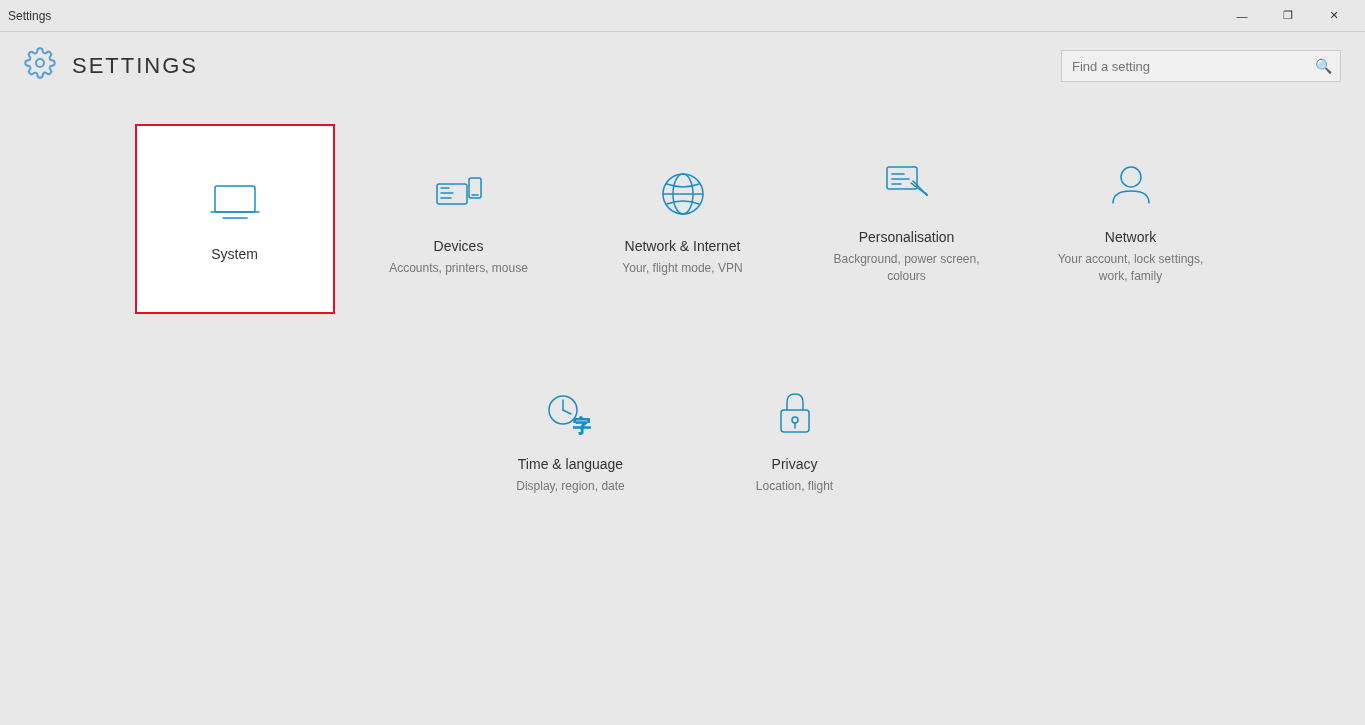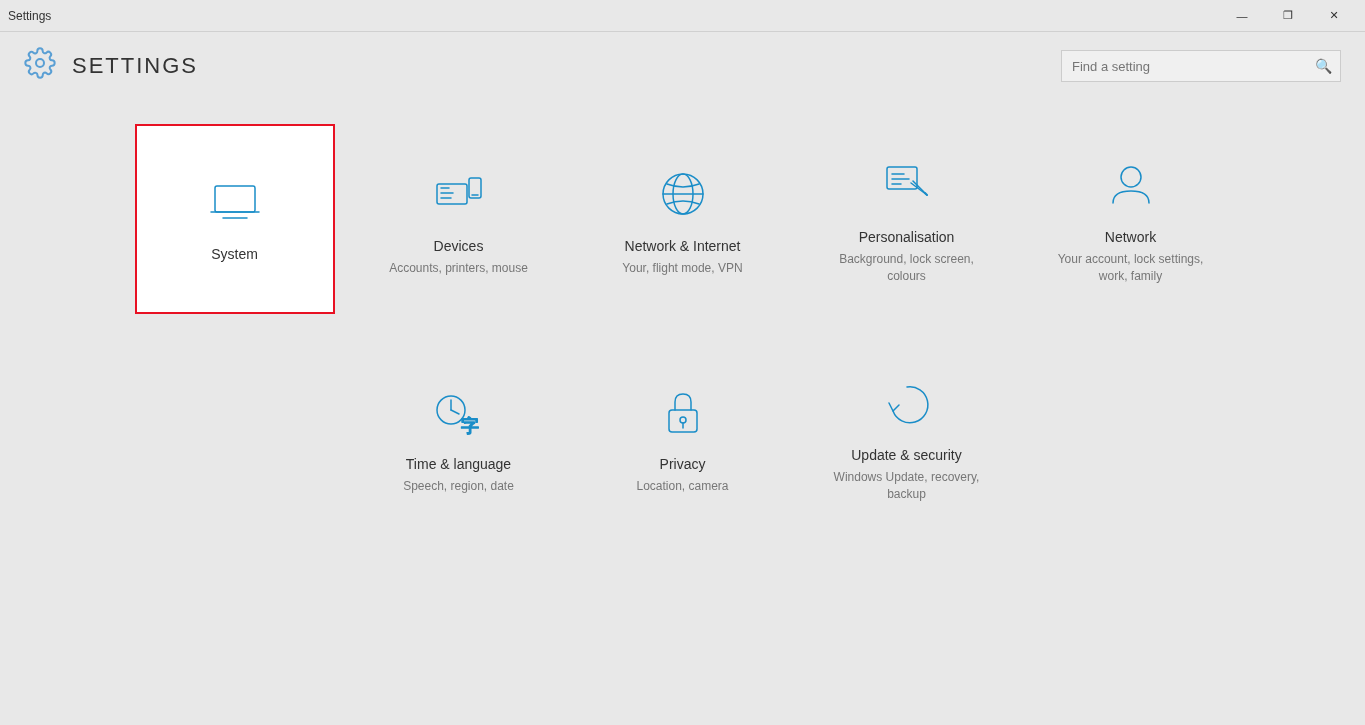--- a/index.html
+++ b/index.html
@@ -230,21 +230,21 @@
           <line x1="32" y1="26" x2="48" y2="38"></line>
           <line x1="34" y1="24" x2="46" y2="36"></line>
           <line x1="46" y1="36" x2="48" y2="38" stroke-width="2"></line>
 
           <line x1="13" y1="17" x2="25" y2="17"></line>
           <line x1="13" y1="22" x2="30" y2="22"></line>
           <line x1="13" y1="27" x2="22" y2="27"></line>
         </svg>
       </div>
       <div class="tile-name">Personalisation</div>
-      <div class="tile-desc">Background, lock screen, colours</div>
+      <div class="tile-desc">Background, power screen, colours</div>
     </div>
 
     <div class="tile">
       <div class="tile-icon">
         <svg viewBox="0 0 56 56">
           <circle cx="28" cy="20" r="10"></circle>
           <path d="M10 46 Q10 34 28 34 Q46 34 46 46"></path>
         </svg>
       </div>
       <div class="tile-name">Network</div>
@@ -260,44 +260,33 @@
         <svg viewBox="0 0 56 56">
 
           <circle cx="20" cy="26" r="14"></circle>
           <line x1="20" y1="16" x2="20" y2="26"></line>
           <line x1="20" y1="26" x2="28" y2="30"></line>
 
           <text x="30" y="48" font-size="18" stroke="#1a8dc8" fill="#1a8dc8" font-family="serif">字</text>
         </svg>
       </div>
       <div class="tile-name">Time &amp; language</div>
-      <div class="tile-desc">Speech, region, date</div>
+      <div class="tile-desc">Display, region, date</div>
     </div>
 
 
     <div class="tile">
       <div class="tile-icon">
         <svg viewBox="0 0 56 56">
 
           <rect x="14" y="26" width="28" height="22" rx="3"></rect>
           <path d="M20 26 L20 18 Q20 10 28 10 Q36 10 36 18 L36 26"></path>
           <circle cx="28" cy="36" r="3"></circle>
           <line x1="28" y1="39" x2="28" y2="44"></line>
         </svg>
       </div>
       <div class="tile-name">Privacy</div>
-      <div class="tile-desc">Location, camera</div>
-    </div>
-
-    <div class="tile">
-      <div class="tile-icon">
-        <svg viewBox="0 0 56 56">
-
-          <path d="M28 12 A18 18 0 1 1 14 36"></path>
-          <polyline points="10,28 14,36 20,30"></polyline>
-        </svg>
-      </div>
-      <div class="tile-name">Update &amp; security</div>
-      <div class="tile-desc">Windows Update, recovery, backup</div>
-    </div>
+      <div class="tile-desc">Location, flight</div>
+    </div>
+
 
   </div>
 </div>
 
 </body></html>

